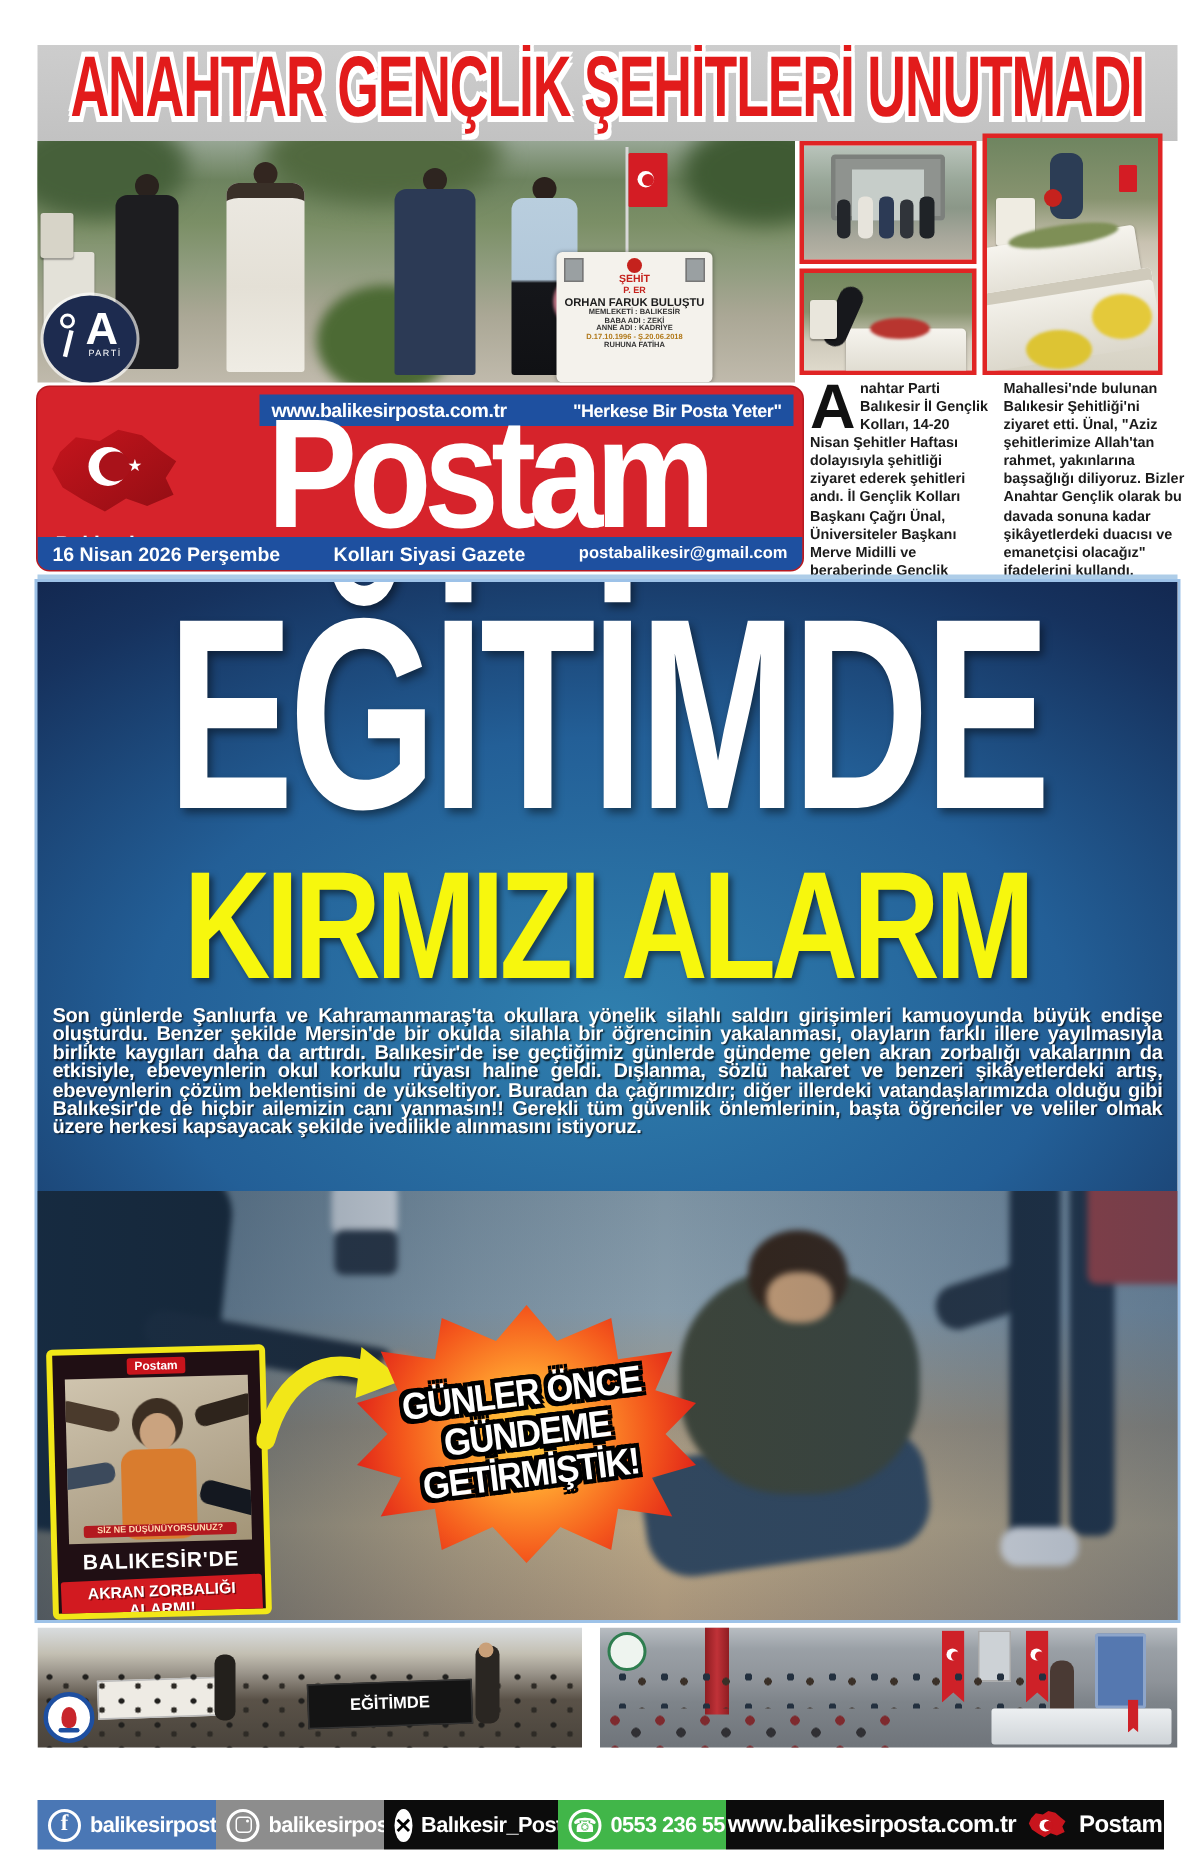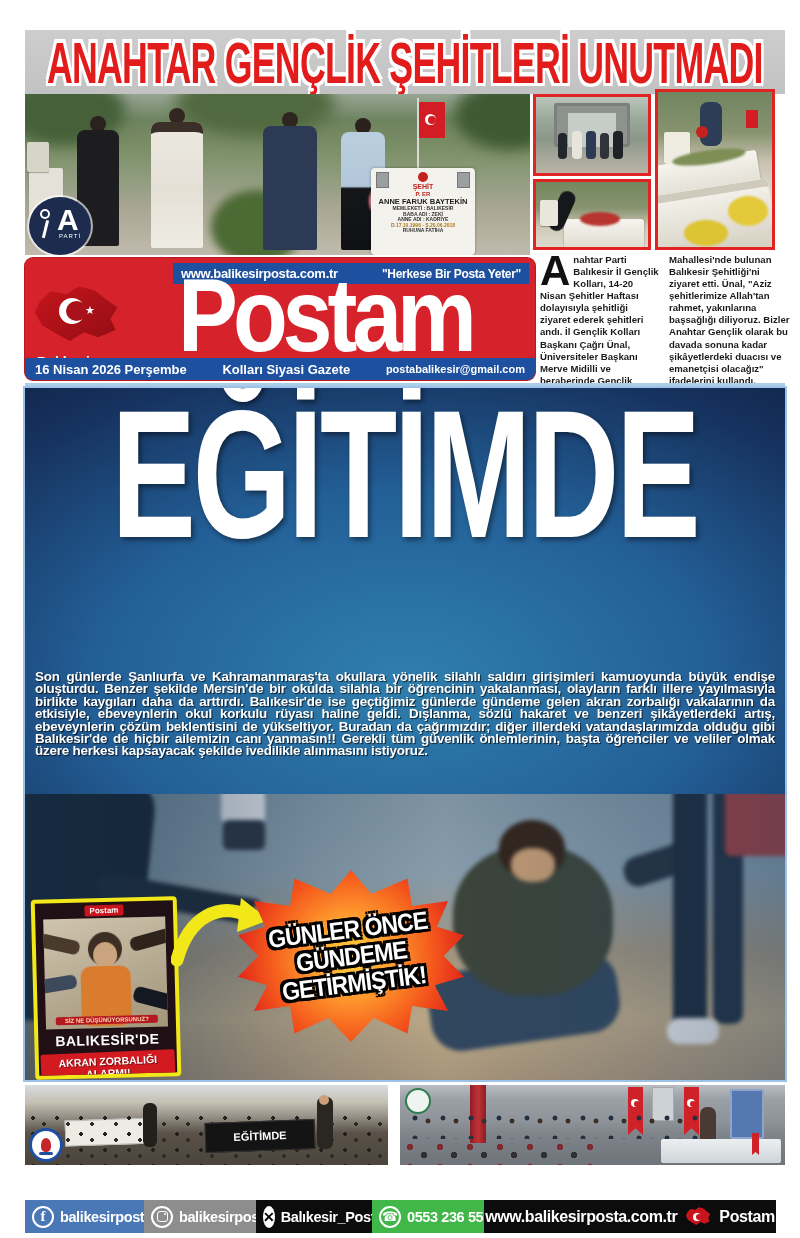--- a/index.html
+++ b/index.html
@@ -1,21 +1,21 @@
 <!DOCTYPE html>
 <html><head>
 <meta charset="utf-8">
 <style>
   * { margin:0; padding:0; box-sizing:border-box; }
   html,body { background:#ffffff; }
   body { font-family:"Liberation Sans", sans-serif; }
   #page { position:relative; width:800px; height:1238px; background:#fff; overflow:hidden; margin:0 auto; }
   .abs { position:absolute; }
   .nowrap { white-space:nowrap; }
-  .ctr { display:flex; align-items:center; justify-content:center; }
+  .ctr { display:flex; align-items:flex-start; justify-content:center; }
 
   
   .ow2 { text-shadow:-2px -2px 0 #fff,2px -2px 0 #fff,-2px 2px 0 #fff,2px 2px 0 #fff,-2px 0 0 #fff,2px 0 0 #fff,0 -2px 0 #fff,0 2px 0 #fff; }
   .ow3 { text-shadow:-3px -3px 0 #fff,3px -3px 0 #fff,-3px 3px 0 #fff,3px 3px 0 #fff,-3px 0 0 #fff,3px 0 0 #fff,0 -3px 0 #fff,0 3px 0 #fff; }
   .ob3 { text-shadow:-3px -3px 0 #000,3px -3px 0 #000,-3px 3px 0 #000,3px 3px 0 #000,-3px 0 0 #000,3px 0 0 #000,0 -3px 0 #000,0 3px 0 #000; }
 
   
   .band-top { left:25px; top:30px; width:760px; height:64px; background:linear-gradient(180deg,#cdcdcd,#c2c2c2); overflow:hidden; }
   .band-top span { font-size:47px; font-weight:bold; color:#e21b1b; letter-spacing:-1px; transform:scale(0.76,1.22); }
 
@@ -205,21 +205,21 @@
         <i></i>
         <b></b>
       </div>
     <div class="blob" style="left:364px;top:124px;width:30px;height:26px;background:#c5221d;border-radius:30% 60% 40% 40%;"></div>
     <div class="grave-stone">
       <span class="ph" style="left:5px;"></span>
       <span class="ph" style="right:5px;"></span>
       <div class="blob" style="left:47px;top:4px;width:10px;height:10px;background:#c5221d;filter:none;"></div>
       <div class="gs-line" style="font-size:7px;color:#c5221d;margin-top:12px;">ŞEHİT</div>
       <div class="gs-line" style="font-size:6px;color:#c5221d;">P. ER</div>
-      <div class="gs-line" style="font-size:7.5px;color:#1c1c1c;">ANNE FARUK BAYTEKİN</div>
+      <div class="gs-line" style="font-size:7.5px;color:#1c1c1c;">ORHAN FARUK BULUŞTU</div>
       <div class="gs-line" style="font-size:5px;color:#333;">MEMLEKETİ : BALIKESİR</div>
       <div class="gs-line" style="font-size:5px;color:#333;">BABA ADI : ZEKİ</div>
       <div class="gs-line" style="font-size:5px;color:#333;">ANNE ADI : KADRİYE</div>
       <div class="gs-line" style="font-size:5px;color:#b07818;">D.17.10.1996 - Ş.20.06.2018</div>
       <div class="gs-line" style="font-size:5px;color:#333;">RUHUNA FATİHA</div>
     </div>
   </div>
 
   <div class="abs logo-anahtar">
     <span class="key"></span>
@@ -284,20 +284,23 @@
     <div class="col c2">
       <span>Mahallesi'nde bulunan Balıkesir Şehitliği'ni ziyaret etti. Ünal, "Aziz şehitlerimize Allah'tan rahmet, yakınlarına başsağlığı diliyoruz. Bizler Anahtar Gençlik olarak bu davada sonuna kadar şikâyetlerdeki duacısı ve emanetçisi olacağız" ifadelerini kullandı.</span>
     </div>
   </div>
 
   <div class="abs divider"></div>
 
   <div class="abs blue-block">
     <div class="head1 ctr">
       <span class="nowrap">EĞİTİMDE</span>
+    </div>
+    <div class="head2 ctr">
+      <span class="nowrap">KIRMIZI ALARM</span>
     </div>
     <div class="lede">Son günlerde Şanlıurfa ve Kahramanmaraş'ta okullara yönelik silahlı saldırı girişimleri kamuoyunda büyük endişe oluşturdu. Benzer şekilde Mersin'de bir okulda silahla bir öğrencinin yakalanması, olayların farklı illere yayılmasıyla birlikte kaygıları daha da arttırdı. Balıkesir'de ise geçtiğimiz günlerde gündeme gelen akran zorbalığı vakalarının da etkisiyle, ebeveynlerin okul korkulu rüyası haline geldi. Dışlanma, sözlü hakaret ve benzeri şikâyetlerdeki artış, ebeveynlerin çözüm beklentisini de yükseltiyor. Buradan da çağrımızdır; diğer illerdeki vatandaşlarımızda olduğu gibi Balıkesir'de de hiçbir ailemizin canı yanmasın!! Gerekli tüm güvenlik önlemlerinin, başta öğrenciler ve veliler olmak üzere herkesi kapsayacak şekilde ivedilikle alınmasını istiyoruz.</div>
 
     <div class="photo-bully">
       <div class="shape" style="left:-30px;top:-20px;width:150px;height:250px;background:#16222e;border-radius:30px;transform:rotate(6deg);"></div>
       <div class="shape" style="left:70px;top:92px;width:170px;height:26px;background:#1d2835;border-radius:14px;transform:rotate(10deg);"></div>
       <div class="shape" style="left:228px;top:108px;width:26px;height:18px;background:#c89878;border-radius:50%;"></div>
       <div class="shape" style="left:196px;top:-6px;width:44px;height:36px;background:#dfe3e8;border-radius:8px;"></div>
       <div class="shape" style="left:198px;top:26px;width:42px;height:30px;background:#2a3442;border-radius:6px;"></div>
       <div class="shape" style="left:404px;top:168px;width:190px;height:80px;background:#31475e;border-radius:30px;transform:rotate(-8deg);"></div>

